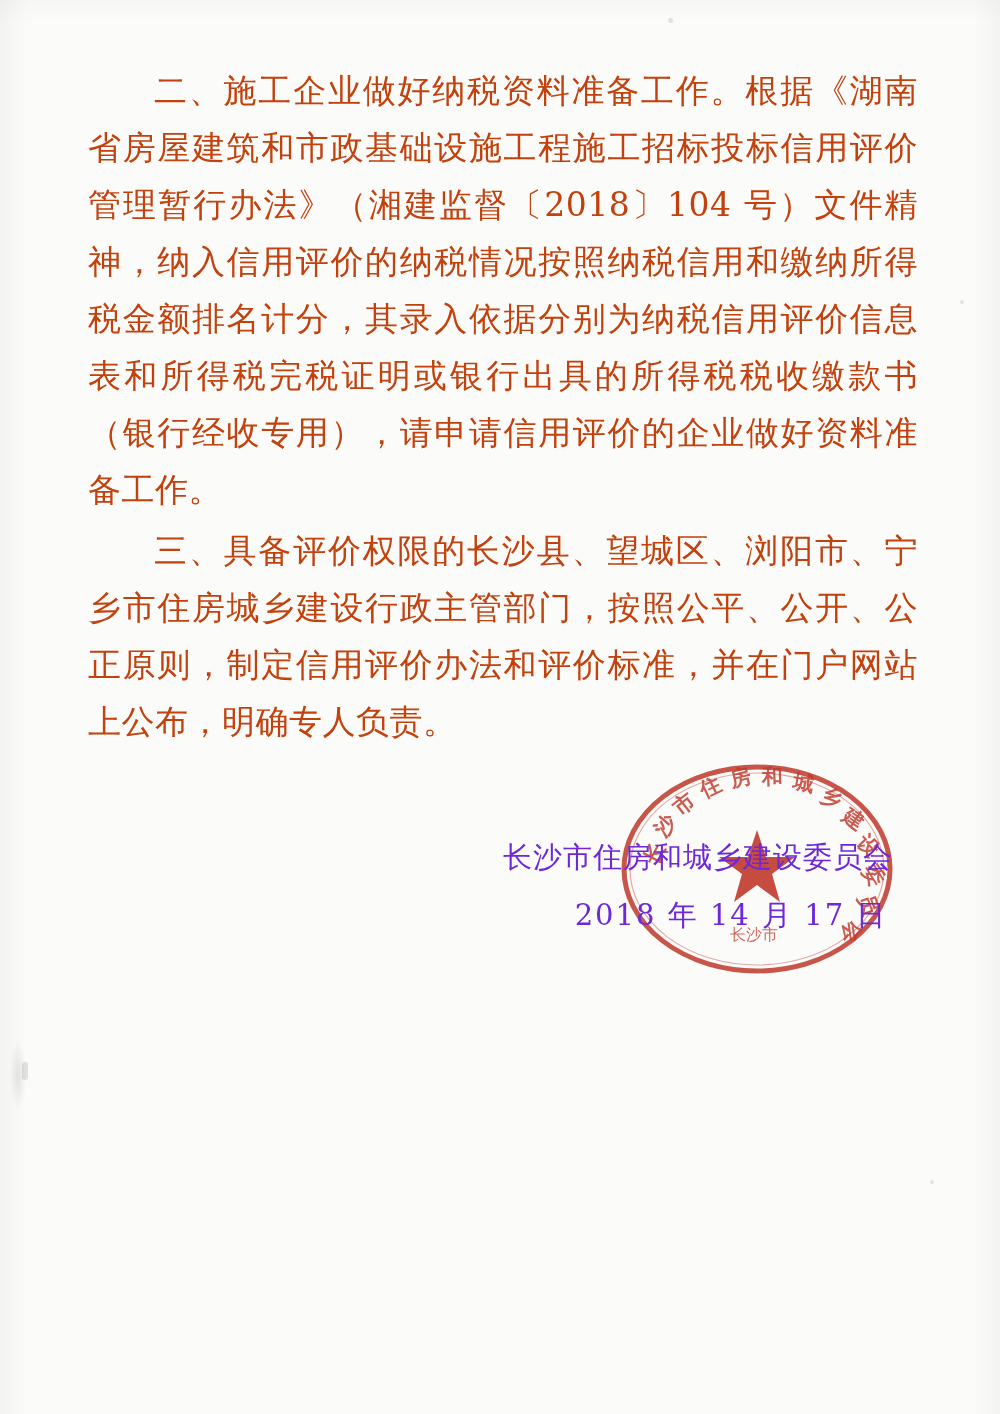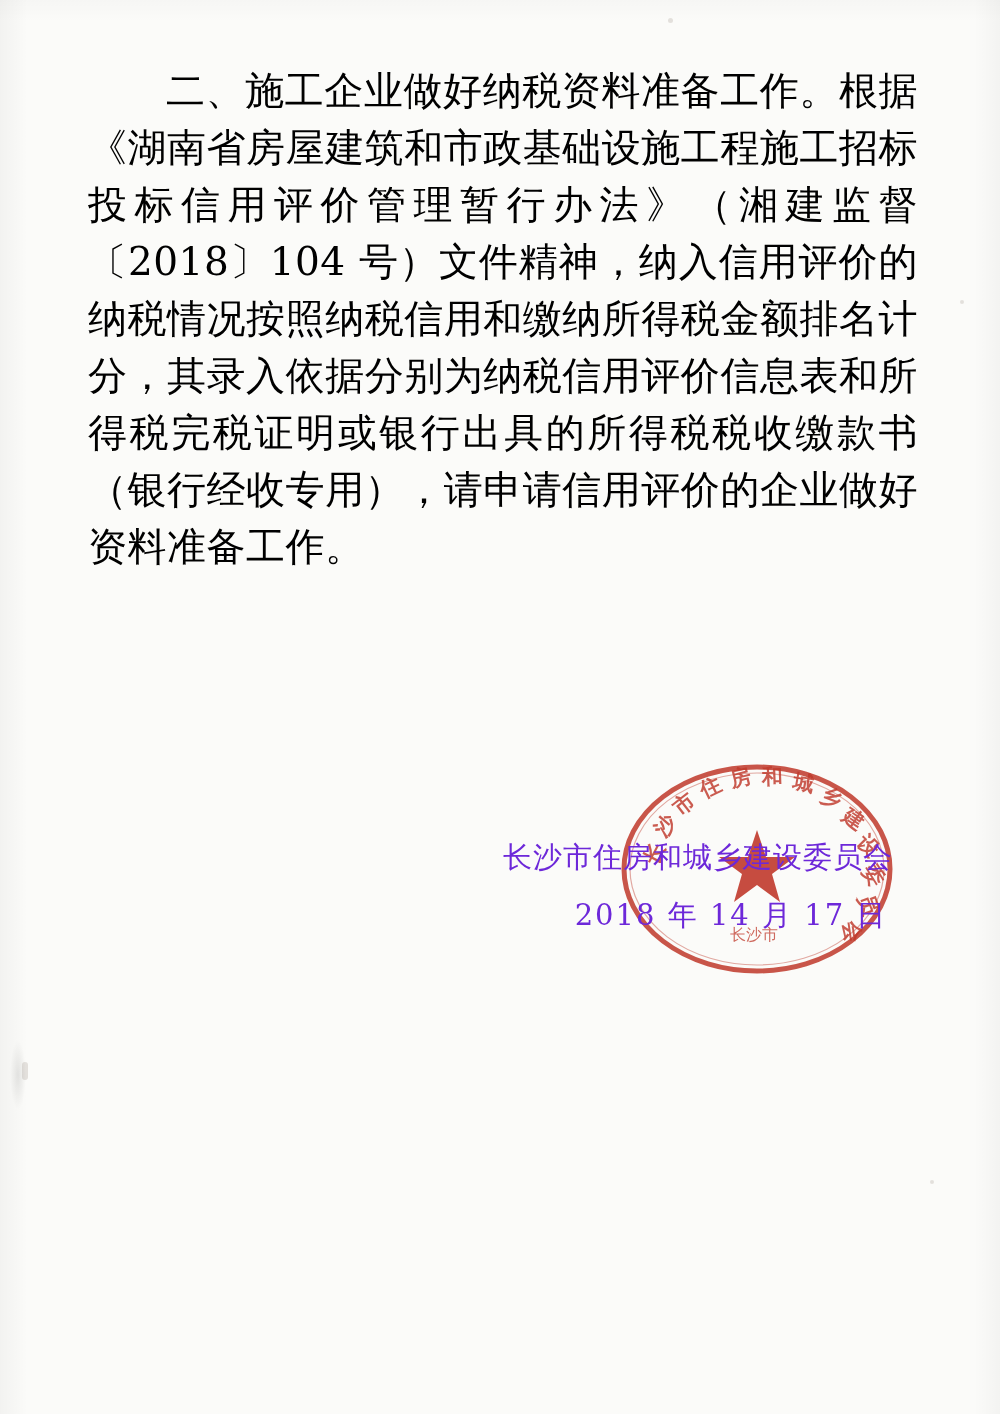--- a/index.html
+++ b/index.html
@@ -33,28 +33,28 @@
     opacity: .55;
   }
 
   .body-text {
     position: absolute;
     left: 88px;
     top: 62px;
     width: 830px;
   }
   .para {
-    font-size: 39px;
+    font-size: 33px;
     line-height: 57px;
     letter-spacing: 0.5px;
     text-align: justify;
     text-justify: inter-ideograph;
     margin: 0 0 2px 0;
     text-indent: 2em;
-    color: #000000;
+    color: #c2410c;
   }
   .para.p2 {
     margin-top: 4px;
   }
 
   .signature {
     position: absolute;
     right: 92px;
     top: 828px;
     text-align: left;
@@ -100,20 +100,21 @@
 
   <div class="scan-tint"></div>
 
   <div class="speck" style="left:668px; top:18px; width:5px; height:5px;"></div>
   <div class="speck" style="left:960px; top:300px; width:4px; height:4px;"></div>
   <div class="speck" style="left:22px; top:1062px; width:6px; height:18px; border-radius:3px;"></div>
   <div class="speck" style="left:930px; top:1180px; width:4px; height:4px;"></div>
 
   <div class="body-text">
     <p class="para p1">二、施工企业做好纳税资料准备工作。根据《湖南省房屋建筑和市政基础设施工程施工招标投标信用评价管理暂行办法》（湘建监督〔2018〕104 号）文件精神，纳入信用评价的纳税情况按照纳税信用和缴纳所得税金额排名计分，其录入依据分别为纳税信用评价信息表和所得税完税证明或银行出具的所得税税收缴款书（银行经收专用），请申请信用评价的企业做好资料准备工作。</p>
+    <p class="para p2">三、具备评价权限的长沙县、望城区、浏阳市、宁乡市住房城乡建设行政主管部门，按照公平、公开、公正原则，制定信用评价办法和评价标准，并在门户网站上公布，明确专人负责。</p>
   </div>
 
   <div class="seal">
     <svg width="290" height="215" viewBox="0 0 290 215">
       <g stroke="#c0392b" fill="none" opacity="0.85">
         <ellipse cx="145" cy="107" rx="133" ry="102" stroke-width="5"></ellipse>
         <ellipse cx="145" cy="107" rx="127" ry="96" stroke-width="1.2" opacity="0.5"></ellipse>
       </g>
       <g fill="#c0392b" opacity="0.9">
         <polygon points="145,68 154,95 183,95 160,112 168,140 145,123 122,140 130,112 107,95 136,95"></polygon>

